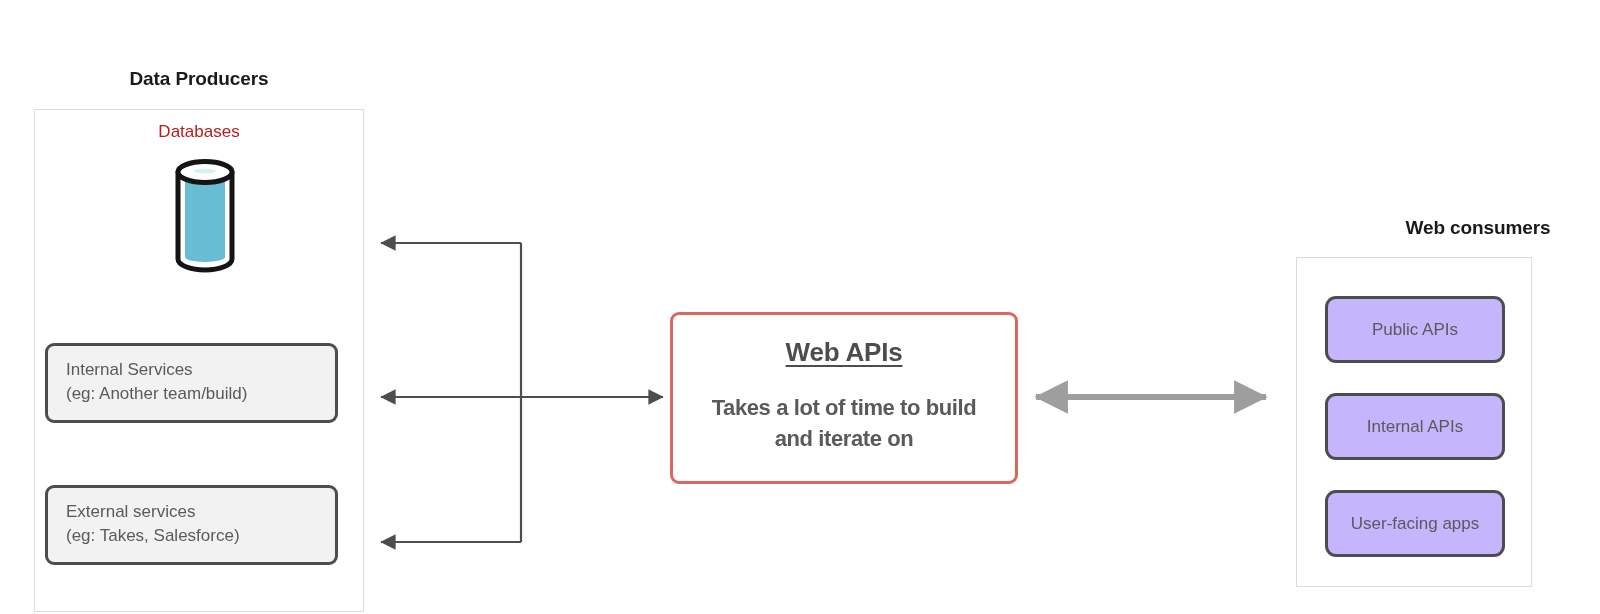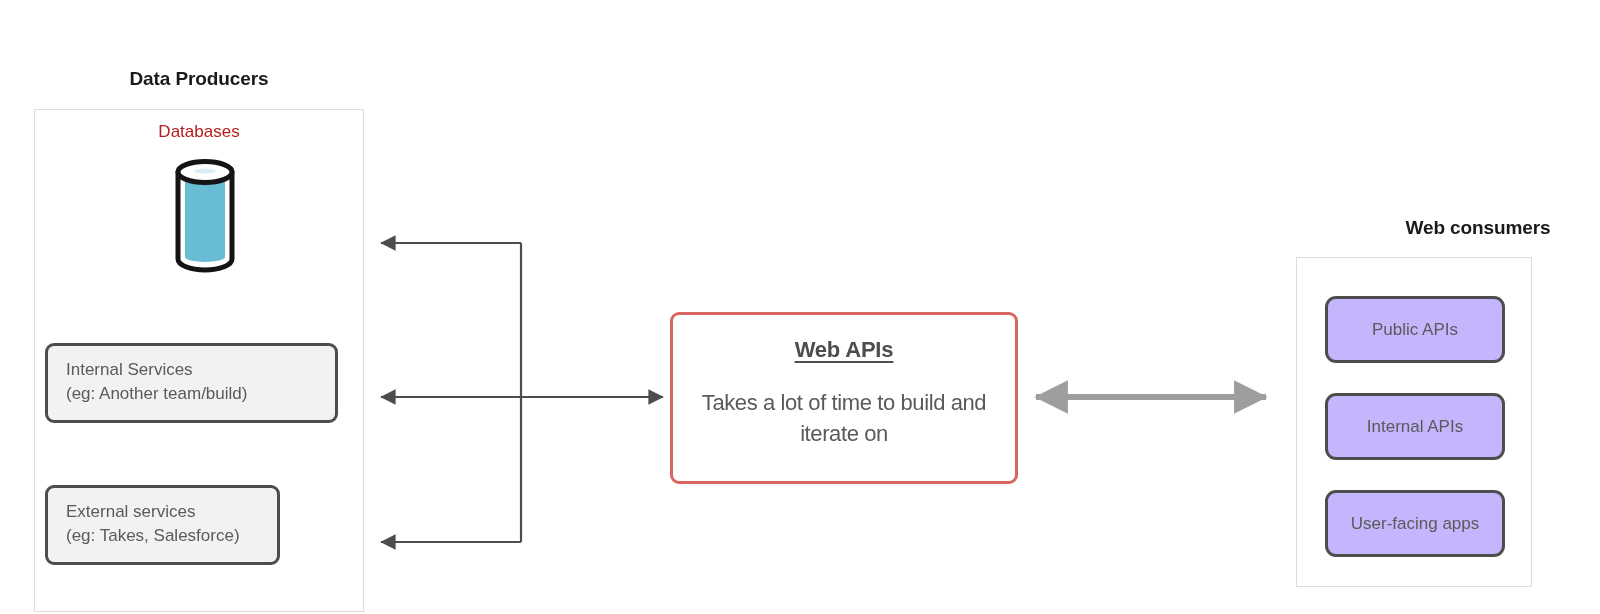--- a/index.html
+++ b/index.html
@@ -66,50 +66,50 @@
     box-sizing: border-box;
     border: 3px solid #4d4d4d;
     border-radius: 9px;
     background: #f2f2f2;
     padding: 12px 18px;
     font-size: 17px;
     color: #5a5a5a;
     line-height: 1.44;
   }
   #card-internal { left: 45px; top: 303px; width: 293px; height: 80px; }
-  #card-external { left: 45px; top: 445px; width: 235px; height: 80px; }
+  #card-external { left: 45px; top: 445px; width: 293px; height: 80px; }
   .producer-card .line { display: block; white-space: nowrap; }
 
   
   #webapi-box {
     position: absolute;
     left: 670px; top: 272px;
     width: 348px; height: 172px;
     box-sizing: border-box;
     border: 3px solid #d9675f;
     border-radius: 9px;
     background: #ffffff;
     display: flex;
     flex-direction: column;
     align-items: center;
     justify-content: flex-start;
     padding-top: 22px;
   }
   #webapi-title {
-    font-size: 22px;
+    font-size: 26px;
     font-weight: bold;
     color: #4d4d4d;
     text-decoration: underline;
     text-underline-offset: 4px;
     letter-spacing: -0.2px;
   }
   #webapi-sub {
     margin-top: 24px;
     font-size: 22px;
-    font-weight: normal;
+    font-weight: bold;
     color: #5a5a5a;
     text-align: center;
     line-height: 1.42;
     letter-spacing: -0.4px;
     max-width: 290px;
   }
 
   
   .consumer-card {
     position: absolute;

